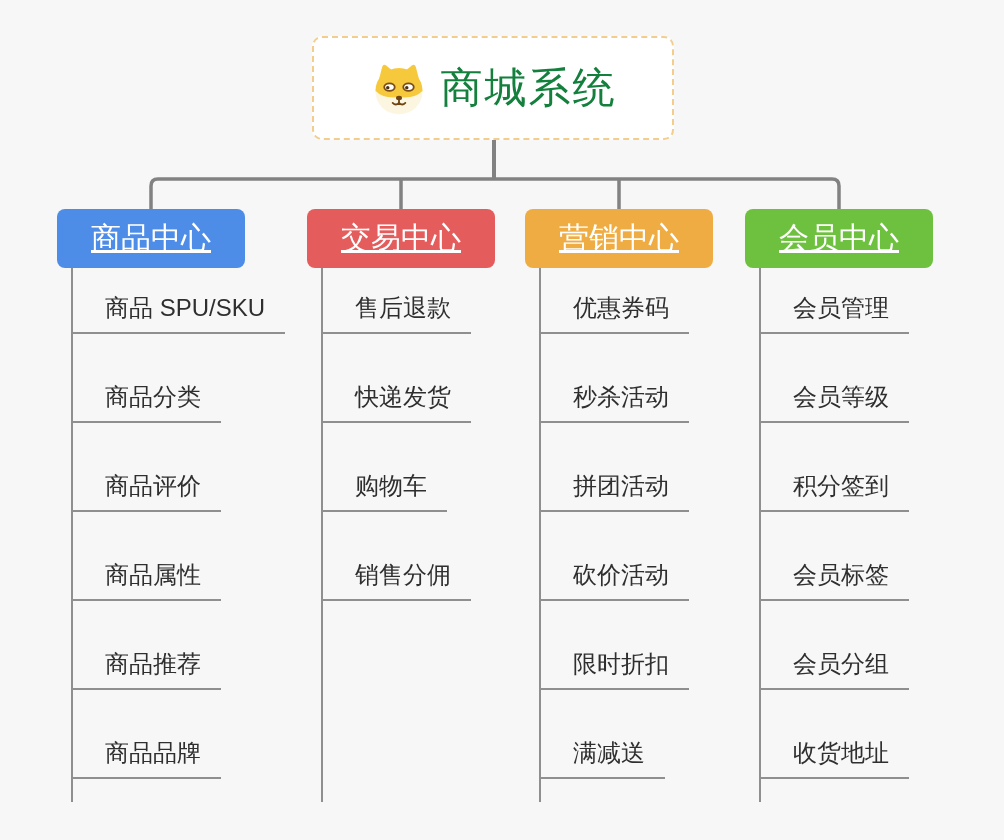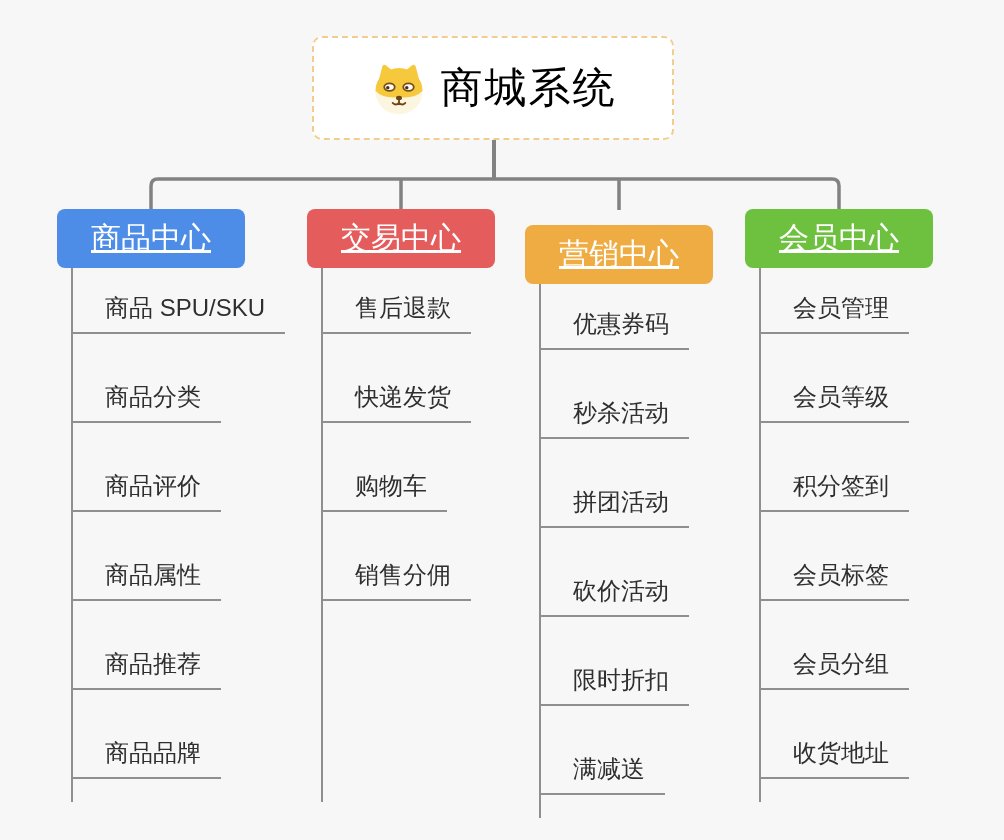--- a/index.html
+++ b/index.html
@@ -104,21 +104,21 @@
       <ellipse cx="32" cy="34" rx="26" ry="25" fill="#FCF6E1"></ellipse>
       <path d="M6 33 A26 25 0 0 1 58 33 Q50 42 32 40 Q14 42 6 33 Z" fill="#F6C93D"></path>
       <ellipse cx="21.5" cy="29" rx="5.8" ry="4.2" fill="#FFFFFF" stroke="#7A4E16" stroke-width="2"></ellipse>
       <ellipse cx="42.5" cy="29" rx="5.8" ry="4.2" fill="#FFFFFF" stroke="#7A4E16" stroke-width="2"></ellipse>
       <circle cx="19.6" cy="29.6" r="1.9" fill="#4A2F0B"></circle>
       <circle cx="40.6" cy="29.6" r="1.9" fill="#4A2F0B"></circle>
       <ellipse cx="32" cy="41" rx="3.3" ry="2.5" fill="#6F4613"></ellipse>
       <path d="M32 42.5 V 46" stroke="#6F4613" stroke-width="2" stroke-linecap="round" fill="none"></path>
       <path d="M25 46.5 Q28.5 50 32 46.5 Q35.5 50 39 46.5" stroke="#6F4613" stroke-width="2" stroke-linecap="round" fill="none"></path>
     </svg>
-    <span class="root-title" style="color: #000000;">商城系统</span>
+    <span class="root-title" style="color: #15803d;">商城系统</span>
   </div>
 
   <div class="branch" style="left: 57px; color: rgb(143, 143, 143);">
     <div class="branch-box" style="background: rgb(77, 141, 232);">商品中心</div>
     <div class="vline"></div>
     <div class="items">
       <div class="item">
           <span class="item-label"><span class="txt">商品 SPU/SKU</span></span>
         </div>
       <div class="item">
@@ -151,21 +151,21 @@
         </div>
       <div class="item">
           <span class="item-label"><span class="txt">购物车</span></span>
         </div>
       <div class="item">
           <span class="item-label"><span class="txt">销售分佣</span></span>
         </div>
     </div>
   </div>
 
-  <div class="branch" style="left: 525px; color: rgb(143, 143, 143); margin-top: 16px;">
+  <div class="branch" style="left: 525px; color: rgb(143, 143, 143);">
     <div class="branch-box" style="background: rgb(239, 172, 67);">营销中心</div>
     <div class="vline"></div>
     <div class="items">
       <div class="item">
           <span class="item-label"><span class="txt">优惠券码</span></span>
         </div>
       <div class="item">
           <span class="item-label"><span class="txt">秒杀活动</span></span>
         </div>
       <div class="item">

